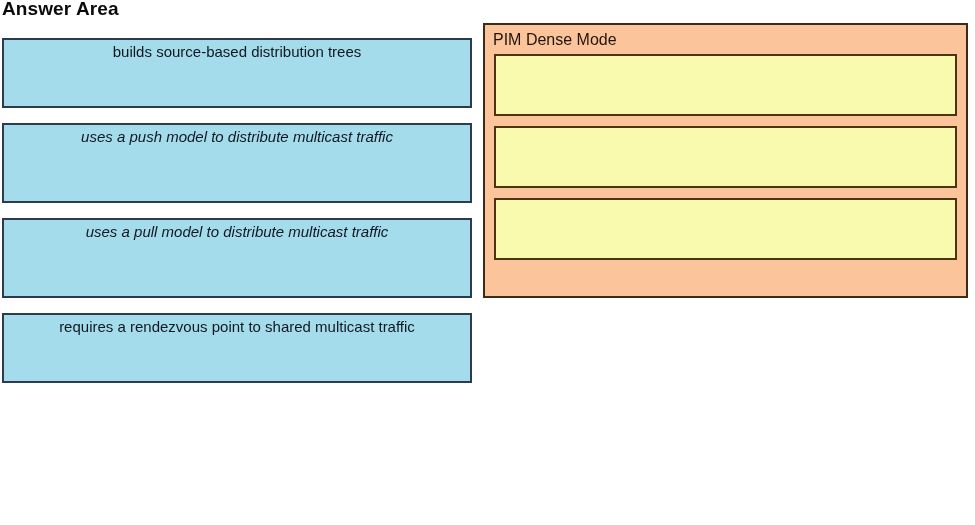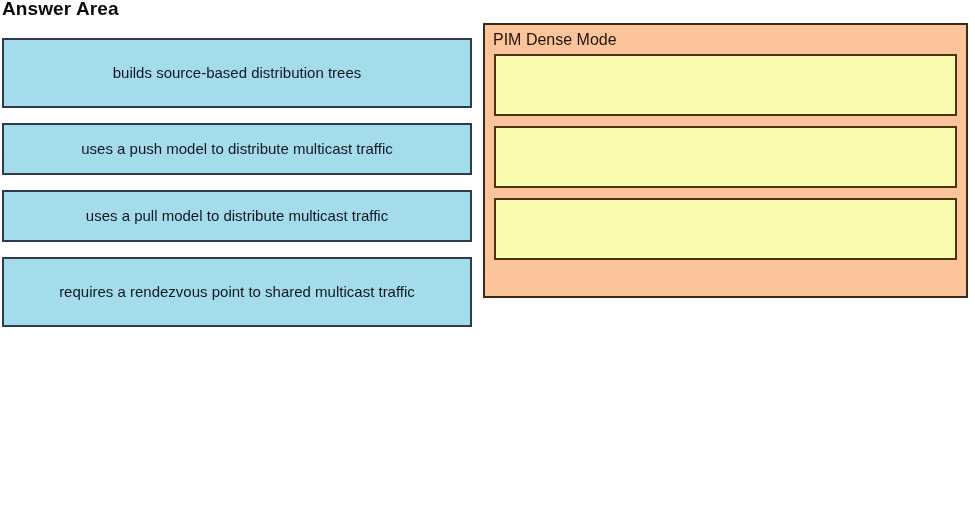--- a/index.html
+++ b/index.html
@@ -24,31 +24,30 @@
     position:absolute;
     left:2px; top:38px;
     width:470px;
   }
   .option-tile{
     box-sizing:border-box;
     width:470px;
     background:#a5dcec;
     border:2px solid #2c3b4d;
     display:flex;
-    align-items:center;
     justify-content:center;
     text-align:center;
     color:#101820;
     font-size:15px;
     line-height:20px;
     padding:2px 8px;
     margin-bottom:15px;
   }
   .option-tile.h1{height:70px;}
-  .option-tile.h2{height:52px;}
+  .option-tile.h2{height:80px;font-style:italic;}
   
   #category-panel{
     position:absolute;
     left:483px; top:23px;
     width:485px; height:275px;
     box-sizing:border-box;
     background:#fcc49b;
     border:2px solid #3d2b1a;
   }
   #category-title{

